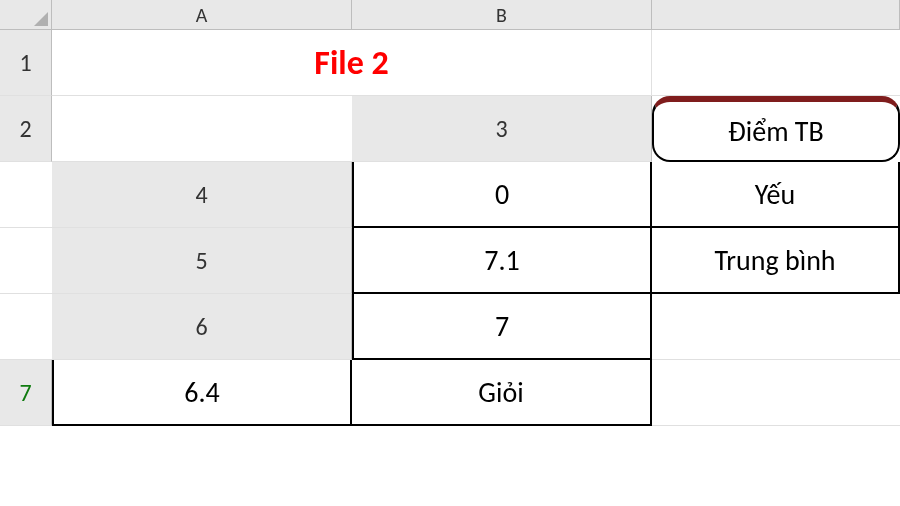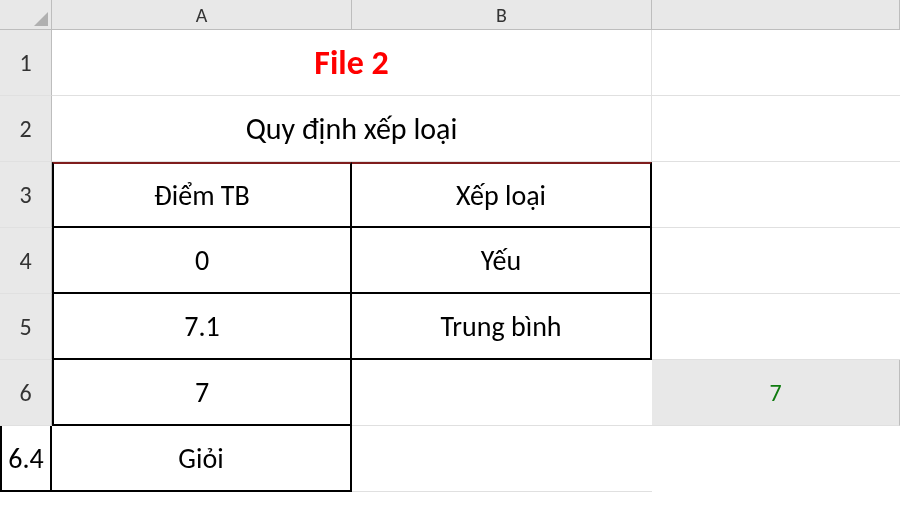--- a/index.html
+++ b/index.html
@@ -72,21 +72,21 @@
     }
     .cell.merged-title {
       grid-column: 2 / span 2;
     }
     .cell.subtitle {
       font-size: 30px;
     }
     .cell.merged-subtitle {
       grid-column: 2 / span 2;
     }
-    .cell.b-top    { border-top:    2px solid #7f1d1d; }
+    .cell.b-top    { border-top:    6px solid #7f1d1d; border-radius: 18px; }
     .cell.b-left   { border-left:   2px solid #000; }
     .cell.b-right  { border-right:  2px solid #000; }
     .cell.b-bottom { border-bottom: 2px solid #000; }
     .cell.data {
       font-size: 28px;
     }
     .cell.extra {
       border-right: none;
     }
   </style>
@@ -98,26 +98,24 @@
   <div class="corner"></div>
   <div class="col-header">A</div>
   <div class="col-header">B</div>
   <div class="col-header"></div>
 
   <div class="row-header">1</div>
   <div class="cell title merged-title">File 2</div>
   <div class="cell extra"></div>
 
   <div class="row-header">2</div>
-  <div class="cell subtitle merged-subtitle">Quy định xếp loại</div>
   <div class="cell extra"></div>
 
   <div class="row-header">3</div>
   <div class="cell data b-top b-left b-right b-bottom">Điểm TB</div>
-  <div class="cell data b-top b-right b-bottom">Xếp loại</div>
   <div class="cell extra"></div>
 
   <div class="row-header">4</div>
   <div class="cell data b-left b-right b-bottom">0</div>
   <div class="cell data b-right b-bottom">Yếu</div>
   <div class="cell extra"></div>
 
   <div class="row-header">5</div>
   <div class="cell data b-left b-right b-bottom">7.1</div>
   <div class="cell data b-right b-bottom">Trung bình</div>

